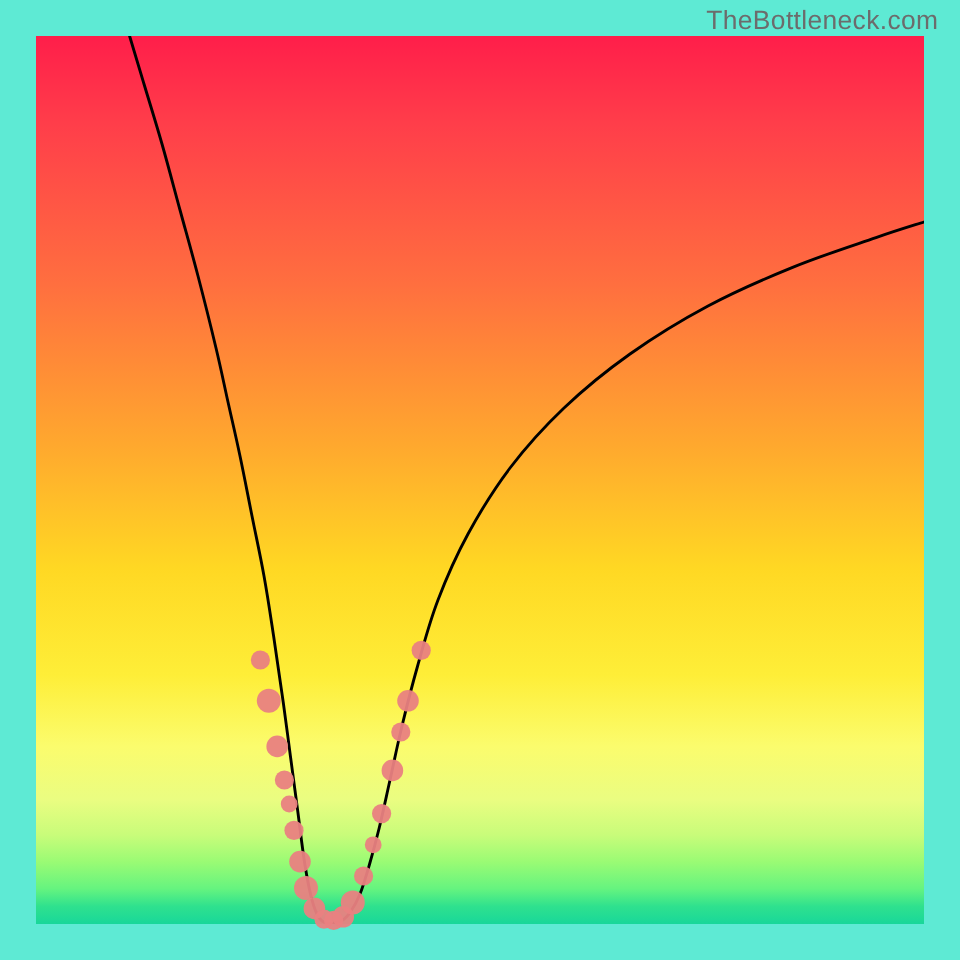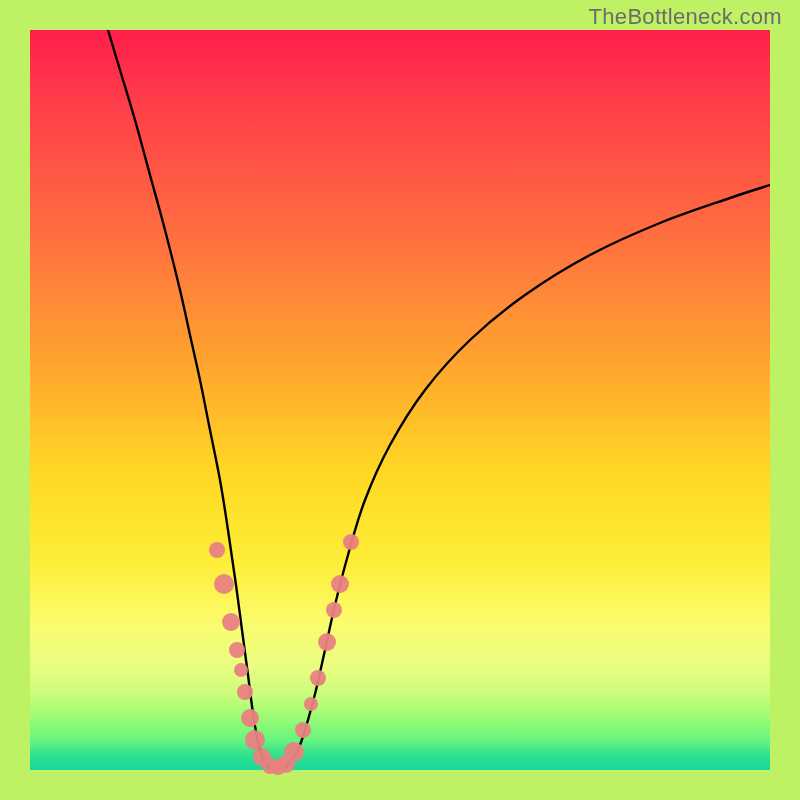--- a/index.html
+++ b/index.html
@@ -8,21 +8,21 @@
     width: 800px;
     height: 800px;
     background: #000;
     overflow: hidden;
     font-family: Arial, Helvetica, sans-serif;
   }
   .stage {
     position: relative;
     width: 800px;
     height: 800px;
-    background: #bef264;
+    background: #5eead4;
   }
   .watermark {
     position: absolute;
     top: 4px;
     right: 18px;
     color: #6c6c6c;
     font-size: 22px;
     font-weight: 400;
     letter-spacing: 0.3px;
     z-index: 30;

